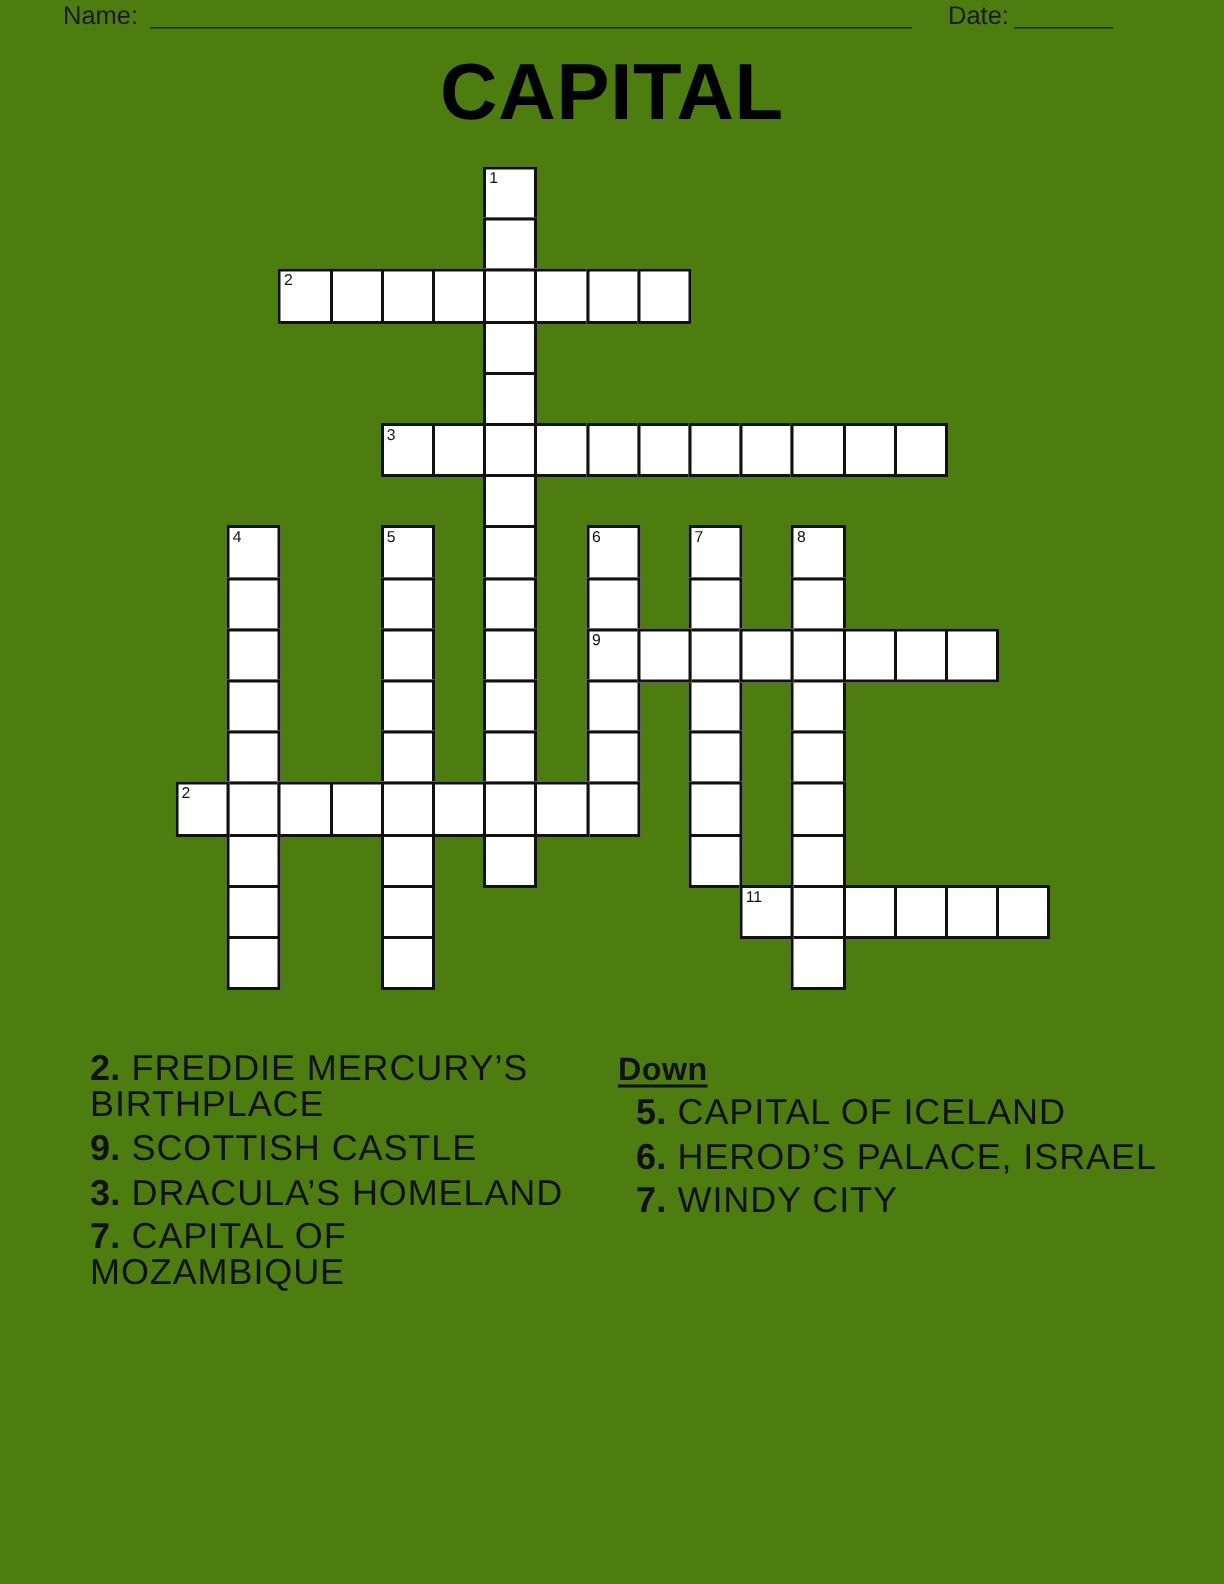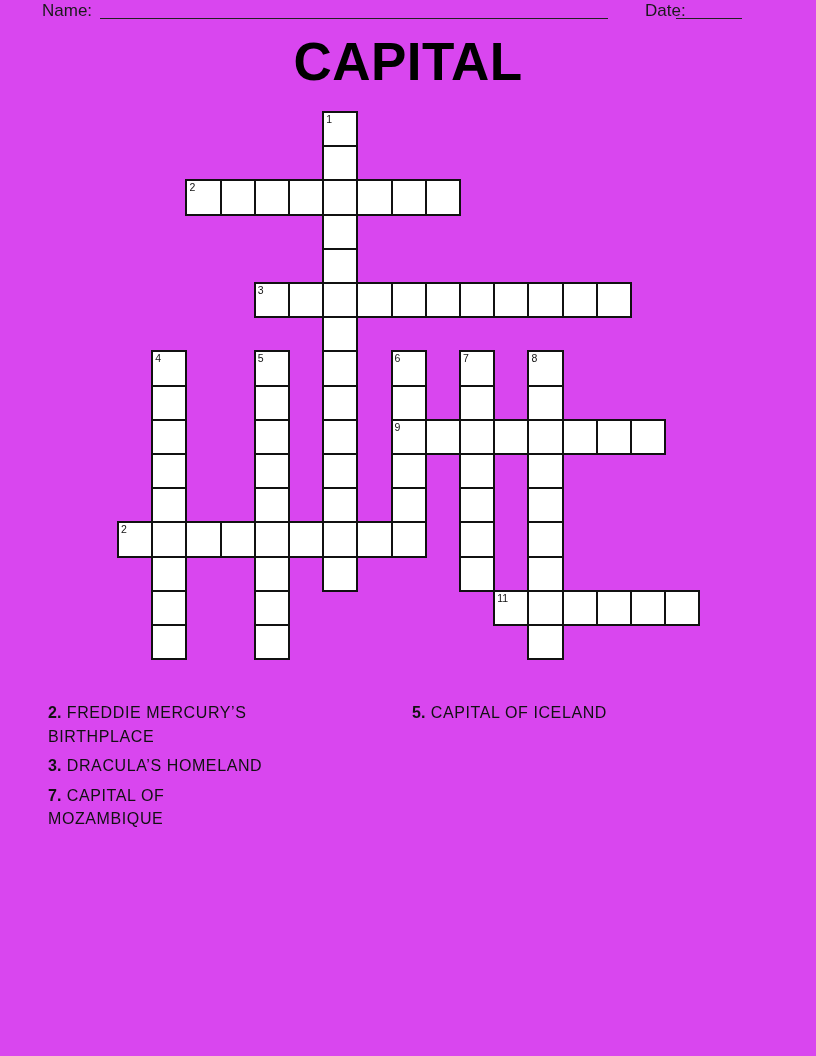--- a/index.html
+++ b/index.html
@@ -1,17 +1,17 @@
 <!DOCTYPE html>
 <html><head>
 <meta charset="utf-8">
 <style>
   html,body{margin:0;padding:0;background:#fff;}
   .page{
-    position:relative; width:816px; height:1056px; background:#d946ef;
+    position:relative; width:816px; height:1056px; background:#4d7c0f;
     font-family:"Liberation Sans", sans-serif; color:#000; overflow:hidden;
   }
   .abs{position:absolute;}
   .hdr-label{font-size:17px; color:#1a1a1a;}
   .blank-line{border-bottom:1.6px solid #222; height:18px;}
   .title{
     left:0; right:0; top:35px; text-align:center;
     font-size:53px; font-weight:700; letter-spacing:0.5px; line-height:1;
   }
   .grid-region{left:0; top:0; width:816px; height:680px;}
@@ -25,34 +25,34 @@
   }
   .clue-col{top:701px;}
   .clue-col.across{left:48px; width:362px;}
   .clue-col.down{left:412px; width:372px;}
   .clue-heading{
     font-size:21.5px; font-weight:700; letter-spacing:0.3px; margin:0 0 4px 0;
     text-decoration:underline; text-decoration-thickness:2px; text-underline-offset:3px;
     color:#111;
   }
   .clue{
-    font-size:16px; line-height:23.5px; margin:0 0 6px 0; letter-spacing:0.6px;
+    font-size:24px; line-height:23.5px; margin:0 0 6px 12px; letter-spacing:0.6px;
     color:#111;
   }
   .clue b{font-weight:700; letter-spacing:0.2px;}
 </style>
 </head>
 <body>
 
 <div class="page">
 
   <span class="abs hdr-label" style="left:42px; top:1px;">Name:</span>
   <div class="abs blank-line" style="left:100px; top:0; width:508px;"></div>
 
-  <span class="abs hdr-label" style="left:645px; top:1px;">Date:</span>
+  <span class="abs hdr-label" style="left:632px; top:1px;">Date:</span>
   <div class="abs blank-line" style="left:676px; top:0; width:66px;"></div>
 
   <div class="abs title">CAPITAL</div>
 
   <div class="abs grid-region">
       <div class="cell" style="left: 322.2px; top: 111px;">
         <span class="cellnum">1</span>
       </div>
       <div class="cell" style="left: 322.2px; top: 145.2px;"></div>
       <div class="cell" style="left: 322.2px; top: 179.4px;"></div>
@@ -157,24 +157,28 @@
       </div>
       <div class="cell" style="left: 561.6px; top: 589.8px;"></div>
       <div class="cell" style="left: 595.8px; top: 589.8px;"></div>
       <div class="cell" style="left: 630px; top: 589.8px;"></div>
       <div class="cell" style="left: 664.2px; top: 589.8px;"></div>
     </div>
 
   <div class="abs clue-col across">
     <div>
         <div class="clue"><b>2.</b> FREDDIE MERCURY’S<br>BIRTHPLACE</div>
+        <div class="clue"><b>9.</b> SCOTTISH CASTLE</div>
         <div class="clue"><b>3.</b> DRACULA’S HOMELAND</div>
         <div class="clue"><b>7.</b> CAPITAL OF<br>MOZAMBIQUE</div>
       </div>
   </div>
 
   <div class="abs clue-col down">
+    <div class="clue-heading">Down</div>
     <div>
         <div class="clue"><b>5.</b> CAPITAL OF ICELAND</div>
+        <div class="clue"><b>6.</b> HEROD’S PALACE, ISRAEL</div>
+        <div class="clue"><b>7.</b> WINDY CITY</div>
       </div>
   </div>
 
 </div>
 
 </body></html>

